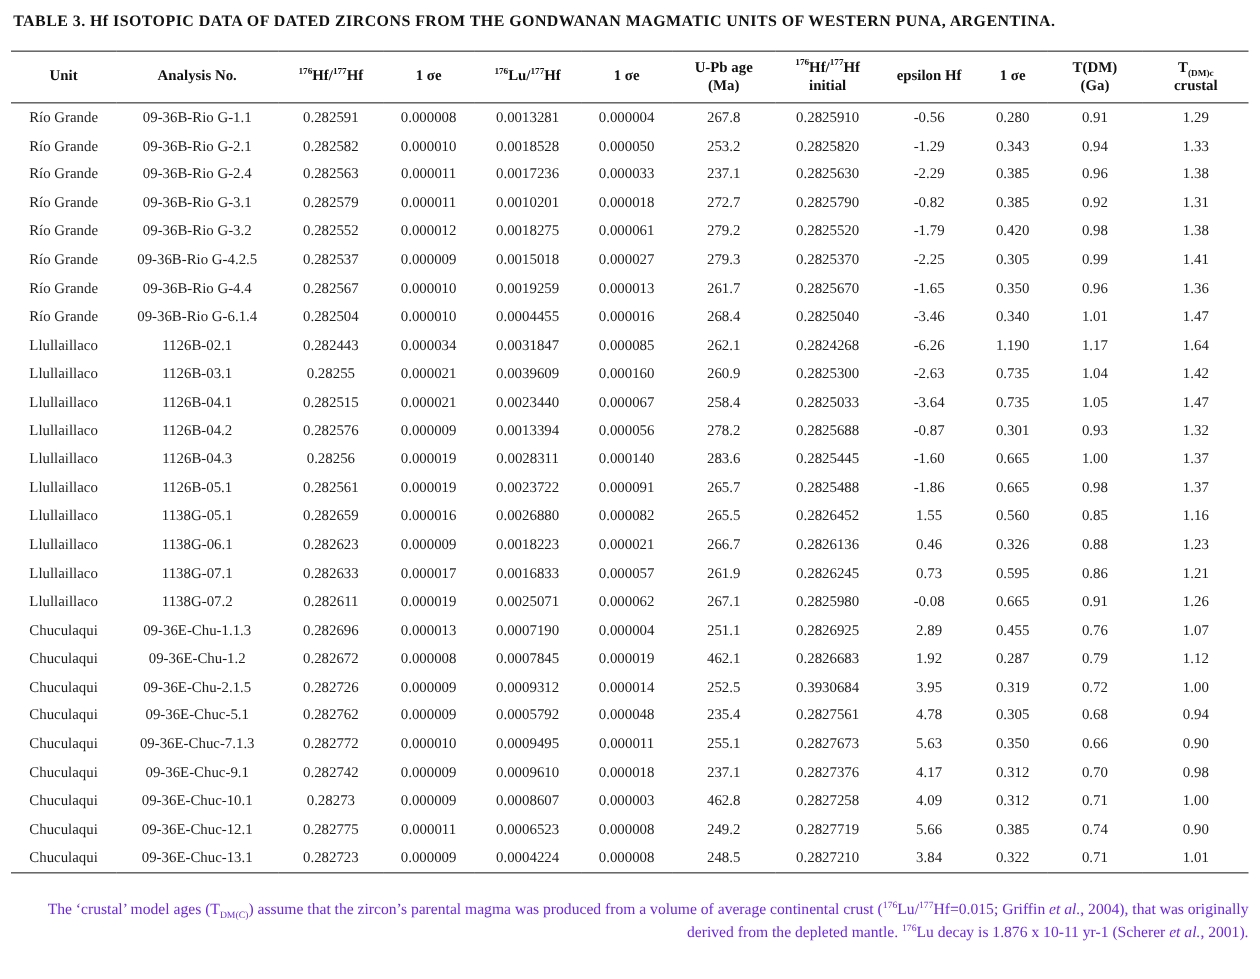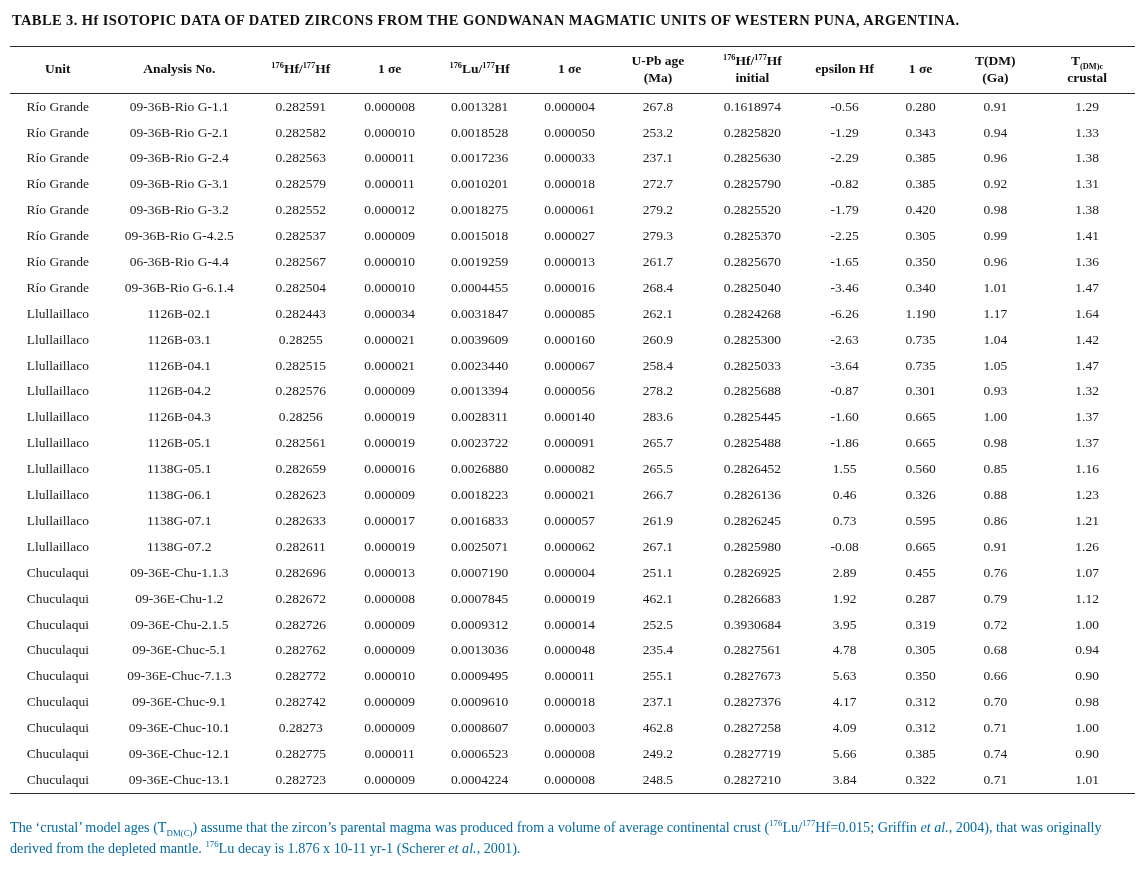--- a/index.html
+++ b/index.html
@@ -55,22 +55,22 @@
     white-space: nowrap;
     color: #1c1c1c;
   }
   sup { font-size: 62%; line-height: 0; }
   sub { font-size: 62%; line-height: 0; }
   .footnote {
     margin-top: 23px;
     width: 1125px;
     font-size: 14.2px;
     line-height: 1.48;
-    color: #0369a1;
-    text-align: left;
+    color: #6d28d9;
+    text-align: right;
   }
 </style>
 </head>
 <body>
 
 <div class="page">
   <div class="title">TABLE 3. Hf ISOTOPIC DATA OF DATED ZIRCONS FROM THE GONDWANAN MAGMATIC UNITS OF WESTERN PUNA, ARGENTINA.</div>
 
   <table class="data">
     <colgroup id="colgroup">
@@ -105,21 +105,21 @@
     </thead>
     <tbody id="table-body">
         <tr>
           <td>Río Grande</td>
           <td>09-36B-Rio G-1.1</td>
           <td>0.282591</td>
           <td>0.000008</td>
           <td>0.0013281</td>
           <td>0.000004</td>
           <td>267.8</td>
-          <td>0.1618974</td>
+          <td>0.2825910</td>
           <td>-0.56</td>
           <td>0.280</td>
           <td>0.91</td>
           <td>1.29</td>
         </tr>
         <tr>
           <td>Río Grande</td>
           <td>09-36B-Rio G-2.1</td>
           <td>0.282582</td>
           <td>0.000010</td>
@@ -183,21 +183,21 @@
           <td>0.000027</td>
           <td>279.3</td>
           <td>0.2825370</td>
           <td>-2.25</td>
           <td>0.305</td>
           <td>0.99</td>
           <td>1.41</td>
         </tr>
         <tr>
           <td>Río Grande</td>
-          <td>06-36B-Rio G-4.4</td>
+          <td>09-36B-Rio G-4.4</td>
           <td>0.282567</td>
           <td>0.000010</td>
           <td>0.0019259</td>
           <td>0.000013</td>
           <td>261.7</td>
           <td>0.2825670</td>
           <td>-1.65</td>
           <td>0.350</td>
           <td>0.96</td>
           <td>1.36</td>
@@ -396,21 +396,21 @@
           <td>3.95</td>
           <td>0.319</td>
           <td>0.72</td>
           <td>1.00</td>
         </tr>
         <tr>
           <td>Chuculaqui</td>
           <td>09-36E-Chuc-5.1</td>
           <td>0.282762</td>
           <td>0.000009</td>
-          <td>0.0013036</td>
+          <td>0.0005792</td>
           <td>0.000048</td>
           <td>235.4</td>
           <td>0.2827561</td>
           <td>4.78</td>
           <td>0.305</td>
           <td>0.68</td>
           <td>0.94</td>
         </tr>
         <tr>
           <td>Chuculaqui</td>

